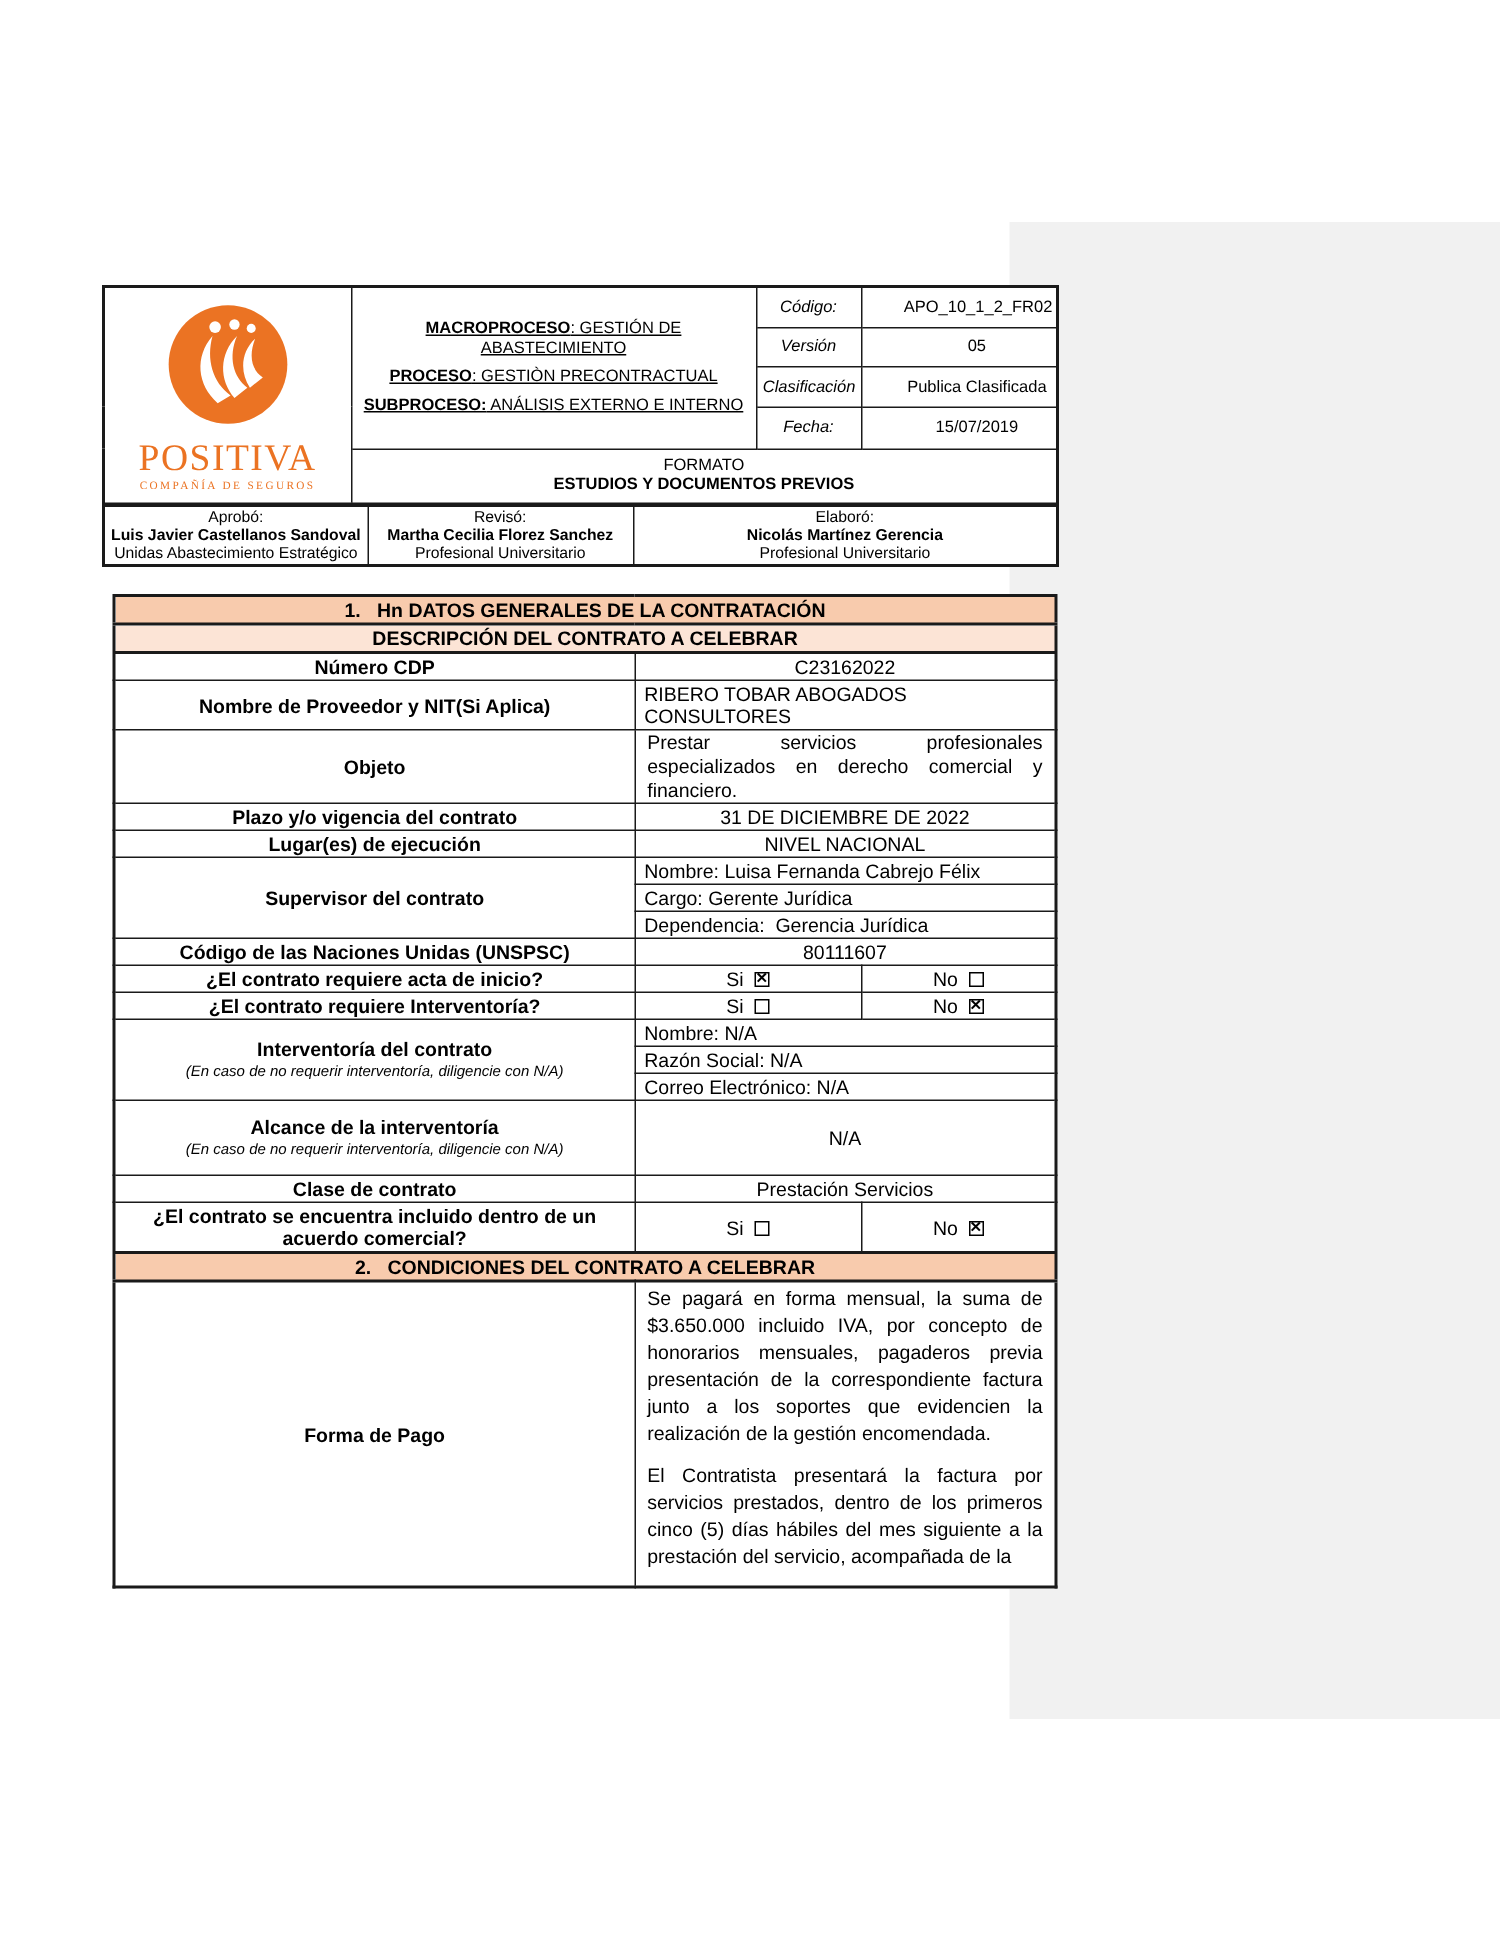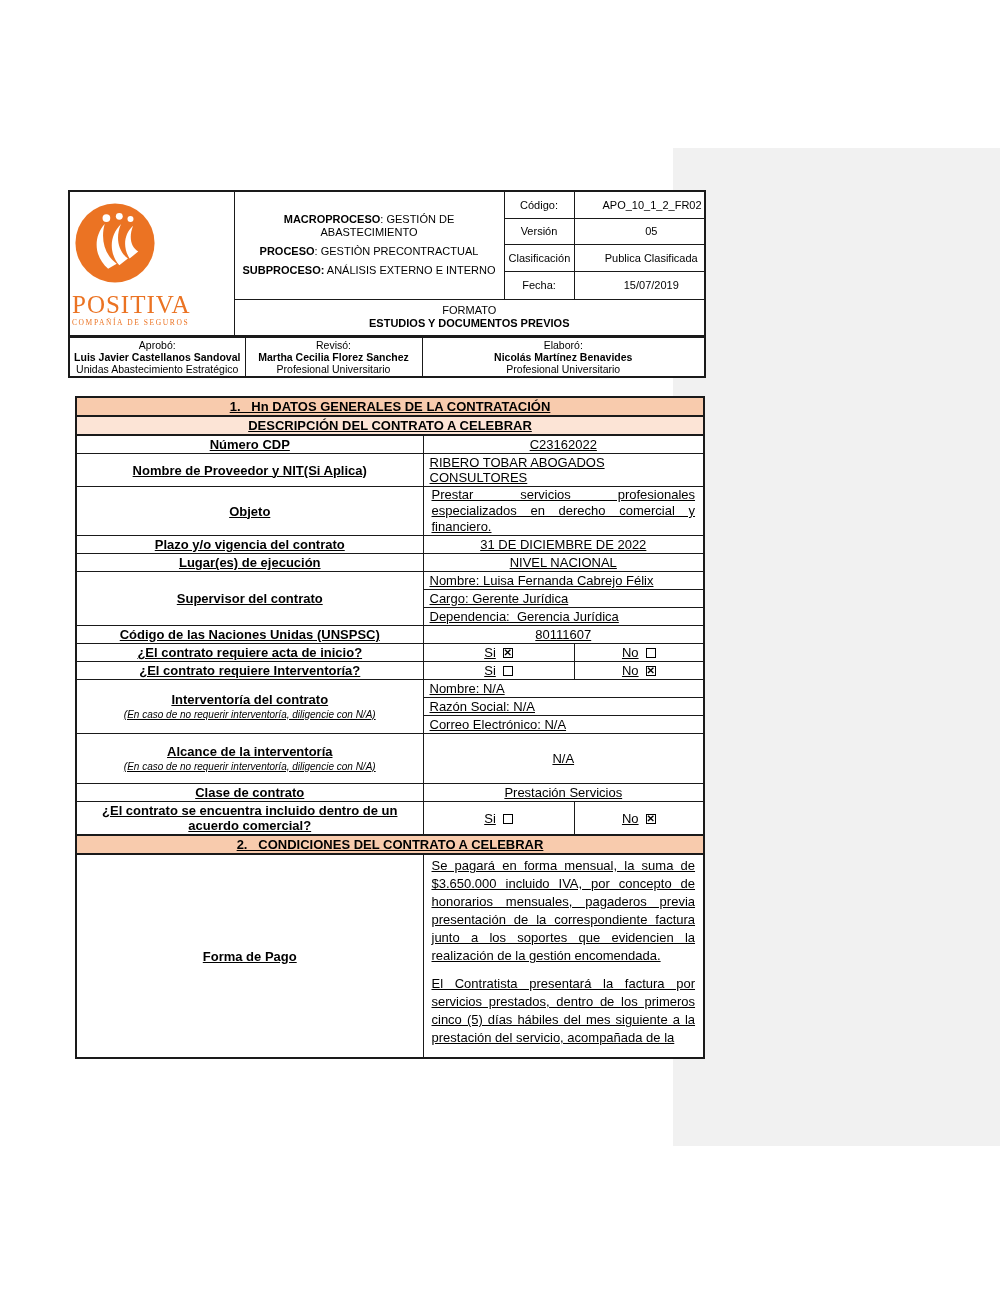--- a/index.html
+++ b/index.html
@@ -15,43 +15,43 @@
     width:1000px;height:1294px;background:#ffffff;position:relative;
     font-family:"Liberation Sans", sans-serif;color:#000;
   }
   .gray-band{position:absolute;left:673px;top:148px;width:327px;height:998px;background:var(--gray-band);}
 
   table{border-collapse:collapse;table-layout:fixed;}
   td{border:1px solid var(--border);padding:1px 4px;overflow:hidden;}
 
   
   .hdr{position:absolute;left:68px;top:190px;width:636px;background:#fff;border:2px solid var(--border);}
-  .logo-cell{text-align:left;vertical-align:middle;padding:2px;}
+  .logo-cell{text-align:center;vertical-align:middle;padding:2px;}
   .logo-brand{
     font-family:"Liberation Serif", serif;color:var(--brand-orange);
     font-size:25px;letter-spacing:1px;line-height:26px;margin-top:2px;white-space:nowrap;
   }
   .logo-tagline{
     font-family:"Liberation Serif", serif;color:var(--brand-orange);
     font-size:7.5px;letter-spacing:1.6px;line-height:9px;white-space:nowrap;
   }
   .proc-cell{vertical-align:middle;text-align:center;font-size:11px;line-height:13px;padding:4px 6px;}
-  .proc-line{margin:6px 0;}
-  .meta-label{font-size:11px;text-align:center;vertical-align:middle;}
+  .proc-line{margin:6px 0;text-decoration:underline;}
+  .meta-label{font-size:11px;text-align:center;vertical-align:middle;font-style:italic;}
   .meta-value{font-size:11px;text-align:center;vertical-align:middle;padding-left:28px;}
   .formato-cell{text-align:center;vertical-align:middle;font-size:11px;line-height:13px;}
   .b{font-weight:bold;}
 
   
   .appr{position:absolute;left:68px;top:336px;width:636px;background:#fff;border:2px solid var(--border);}
   .appr td{font-size:10.5px;line-height:12px;text-align:center;vertical-align:middle;padding:1px 2px;}
 
   
   .main{position:absolute;left:75px;top:396px;width:628px;background:#fff;border:2px solid var(--border);font-size:13px;}
-  .main td{line-height:15px;vertical-align:middle;text-decoration:underline;}
+  .main td{line-height:15px;vertical-align:middle;}
   .sec td{
     background:var(--section-header-bg);font-weight:bold;text-align:center;
     border-top:2px solid var(--border);border-bottom:2px solid var(--border);
   }
   .subsec td{
     background:var(--section-subheader-bg);font-weight:bold;text-align:center;
     border-bottom:2px solid var(--border);
   }
   .lbl{font-weight:bold;text-align:center;}
   .note{font-weight:normal;font-style:italic;font-size:10px;line-height:15px;}
@@ -141,21 +141,21 @@
         <div class="b">Luis Javier Castellanos Sandoval</div>
         <div>Unidas Abastecimiento Estratégico</div>
       </td>
       <td>
         <div>Revisó:</div>
         <div class="b">Martha Cecilia Florez Sanchez</div>
         <div>Profesional Universitario</div>
       </td>
       <td>
         <div>Elaboró:</div>
-        <div class="b">Nicolás Martínez Benavides</div>
+        <div class="b">Nicolás Martínez Gerencia</div>
         <div>Profesional Universitario</div>
       </td>
     </tr>
   </tbody>
     </table>
 
   <table class="main">
     <colgroup>
         <col style="width:347px">
         <col style="width:151px">

